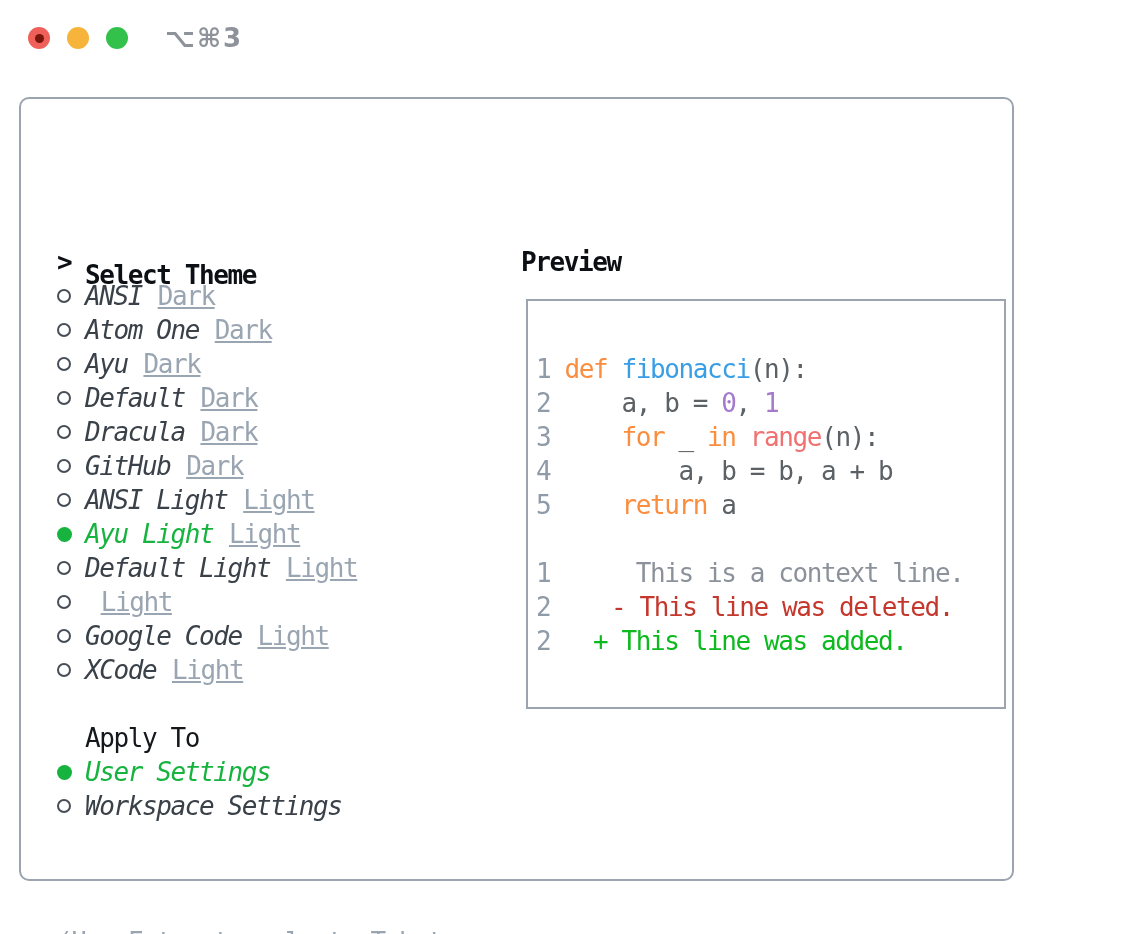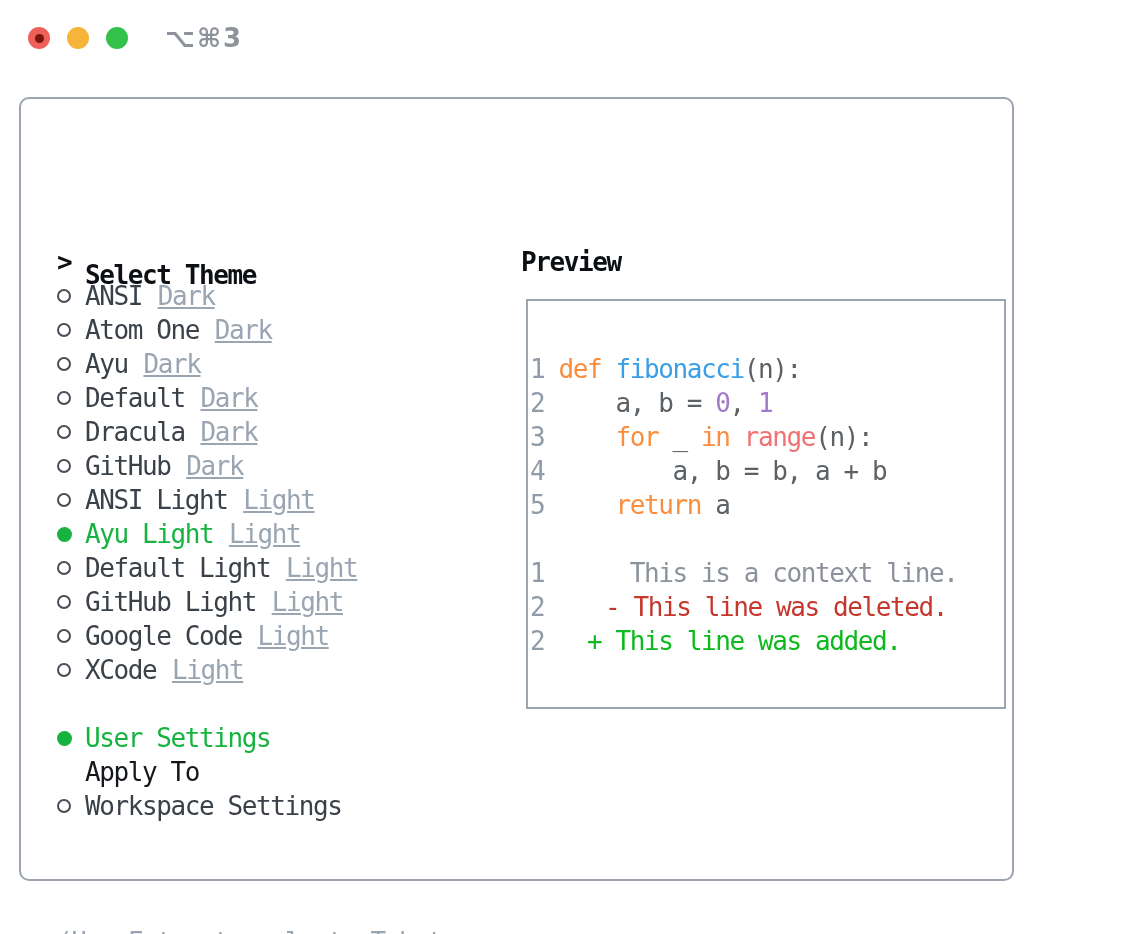--- a/index.html
+++ b/index.html
@@ -31,30 +31,30 @@
   
   #leftList{position:absolute;left:36px;top:146px;}
   .row{display:flex;align-items:center;height:34px;white-space:pre;}
   .row.clickable{cursor:pointer;}
   .marker{width:28px;flex:0 0 28px;display:flex;align-items:center;}
   .mk-hdr{font-weight:bold;color:#0c0f13;}
   .dot-outline{width:14px;height:14px;border:2px solid #474e57;border-radius:50%;box-sizing:border-box;}
   .dot-filled{width:15px;height:15px;border-radius:50%;background:var(--accent-green);}
   .lbl-hdr{font-weight:bold;color:#0c0f13;margin-top:26px;}
   .lbl-apply{color:#14171b;}
-  .name{color:var(--text-dark);}
+  .name{color:var(--text-dark);font-style:italic;}
   .name.sel{color:var(--accent-green);}
   .tag{color:var(--tag-gray);margin-left:1ch;text-decoration:underline;}
   .hint{position:absolute;left:36px;top:758px;color:var(--hint-gray);line-height:34px;white-space:pre;}
   
   .preview-title{position:absolute;left:500px;top:146px;height:34px;line-height:34px;
     font-weight:bold;color:#0c0f13;text-align:center;}
   .preview-box{position:absolute;left:505px;top:200px;width:480px;height:410px;
     border:2px solid var(--border-gray);box-sizing:border-box;background:#fff;}
-  #codeBlock{position:absolute;left:2px;top:51px;}
+  #codeBlock{position:absolute;left:8px;top:51px;}
   .crow{height:34px;line-height:34px;white-space:pre;}
   .tok-num{color:var(--line-number);}
   .tok-kw{color:var(--keyword-orange);}
   .tok-fn{color:var(--function-blue);}
   .tok-const{color:var(--constant-purple);}
   .tok-special{color:var(--special-coral);}
   .tok-plain{color:var(--code-plain);}
   .tok-ctx{color:var(--context-gray);}
   .tok-del{color:var(--diff-removed);margin-left:18px;}
   .tok-add{color:var(--diff-added);}
@@ -78,26 +78,26 @@
         <div class="row"><span class="marker"><span class="mk-hdr">&gt;</span></span><span class="lbl-hdr">Select Theme</span></div>
         <div class="row clickable"><span class="marker"><span class="dot-outline"></span></span><span class="name">ANSI</span><span class="tag">Dark</span></div>
         <div class="row clickable"><span class="marker"><span class="dot-outline"></span></span><span class="name">Atom One</span><span class="tag">Dark</span></div>
         <div class="row clickable"><span class="marker"><span class="dot-outline"></span></span><span class="name">Ayu</span><span class="tag">Dark</span></div>
         <div class="row clickable"><span class="marker"><span class="dot-outline"></span></span><span class="name">Default</span><span class="tag">Dark</span></div>
         <div class="row clickable"><span class="marker"><span class="dot-outline"></span></span><span class="name">Dracula</span><span class="tag">Dark</span></div>
         <div class="row clickable"><span class="marker"><span class="dot-outline"></span></span><span class="name">GitHub</span><span class="tag">Dark</span></div>
         <div class="row clickable"><span class="marker"><span class="dot-outline"></span></span><span class="name">ANSI Light</span><span class="tag">Light</span></div>
         <div class="row clickable"><span class="marker"><span class="dot-filled"></span></span><span class="name sel">Ayu Light</span><span class="tag">Light</span></div>
         <div class="row clickable"><span class="marker"><span class="dot-outline"></span></span><span class="name">Default Light</span><span class="tag">Light</span></div>
-        <div class="row clickable"><span class="marker"><span class="dot-outline"></span></span><span class="name">GitHub Light</span><span class="tag">Light</span></div>
+        <div class="row clickable"><span class="marker"><span class="dot-outline"></span></span><span class="tag">Light</span></div>
         <div class="row clickable"><span class="marker"><span class="dot-outline"></span></span><span class="name">Google Code</span><span class="tag">Light</span></div>
         <div class="row clickable"><span class="marker"><span class="dot-outline"></span></span><span class="name">XCode</span><span class="tag">Light</span></div>
         <div class="row"><span class="marker"></span></div>
+        <div class="row"><span class="marker"></span><span class="lbl-apply">Apply To</span></div>
         <div class="row clickable"><span class="marker"><span class="dot-filled"></span></span><span class="name sel">User Settings</span></div>
-        <div class="row"><span class="marker"></span><span class="lbl-apply">Apply To</span></div>
         <div class="row clickable"><span class="marker"><span class="dot-outline"></span></span><span class="name">Workspace Settings</span></div>
       </div>
 
     <div class="hint">
       <div>(Use Enter to select, Tab to</div>
       
     </div>
 
     <div class="preview-title">Preview</div>
 

